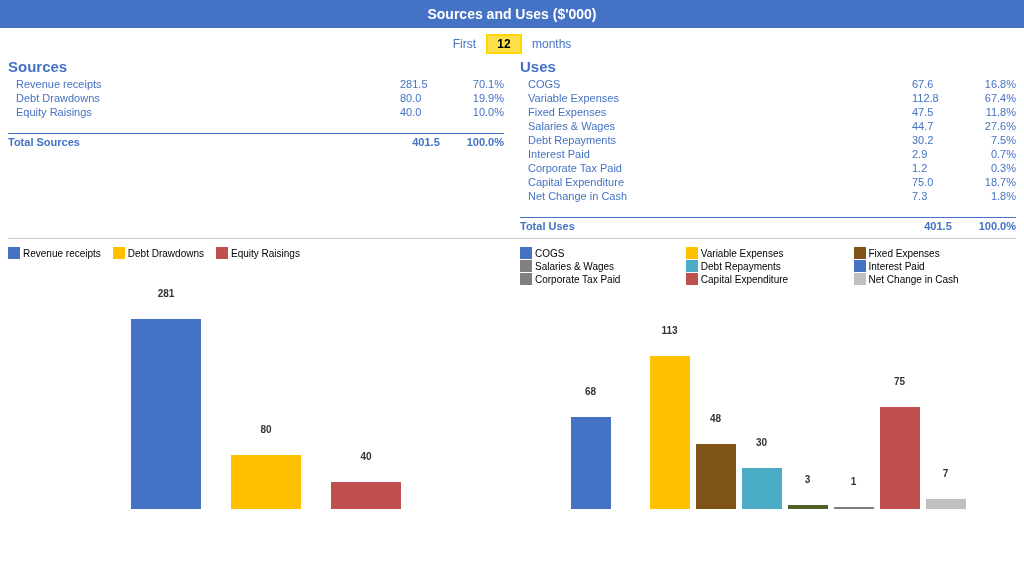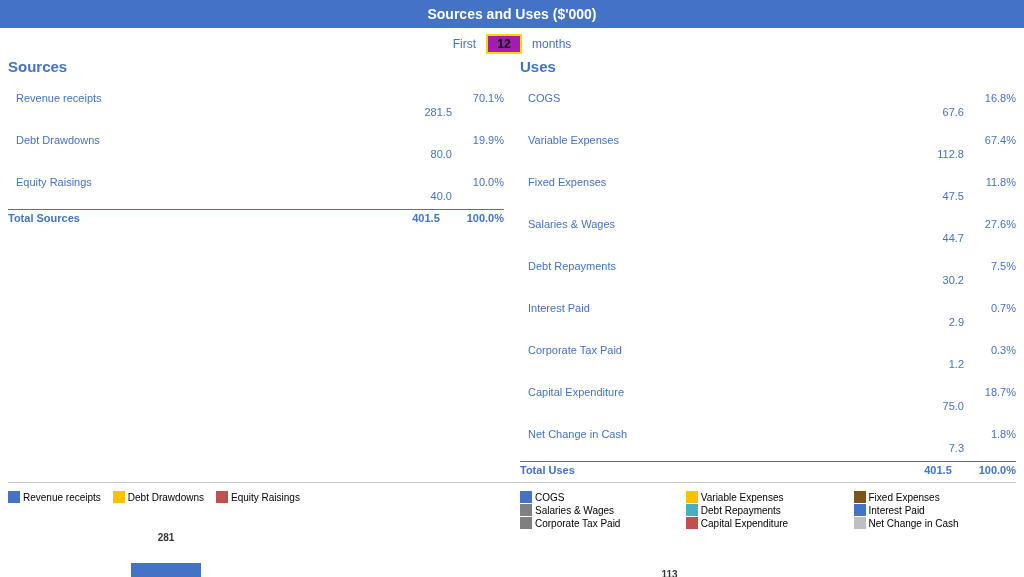--- a/index.html
+++ b/index.html
@@ -16,21 +16,21 @@
 
     .months-row {
       text-align: center;
       padding: 6px 0 4px 0;
       color: #4472C4;
       font-size: 12px;
     }
     .months-input {
       display: inline-block;
       border: 2px solid #FFD700;
-      background: #a21caf;
+      background: #fde047;
       color: #000;
       font-weight: bold;
       font-size: 12px;
       width: 36px;
       text-align: center;
       padding: 1px 2px;
     }
 
     .tables-section {
       display: flex;
@@ -54,36 +54,34 @@
       align-items: center;
       padding: 1px 0;
     }
     .data-row .label {
       flex: 1;
       color: #4472C4;
       padding-left: 8px;
     }
     .data-row .value {
       width: 52px;
-      text-align: right;
-      color: #4472C4;
-      margin-top: 28px;
+      color: #4472C4;
     }
     .data-row .pct {
       width: 52px;
       text-align: right;
       color: #4472C4;
     }
 
     .total-row {
       display: flex;
       align-items: center;
       border-top: 1px solid #4472C4;
       padding: 2px 0;
-      margin-top: 6px;
+      margin-top: 14px;
     }
     .total-row .label {
       flex: 1;
       font-weight: bold;
       color: #4472C4;
     }
     .total-row .value {
       width: 52px;
       text-align: center;
       font-weight: bold;

